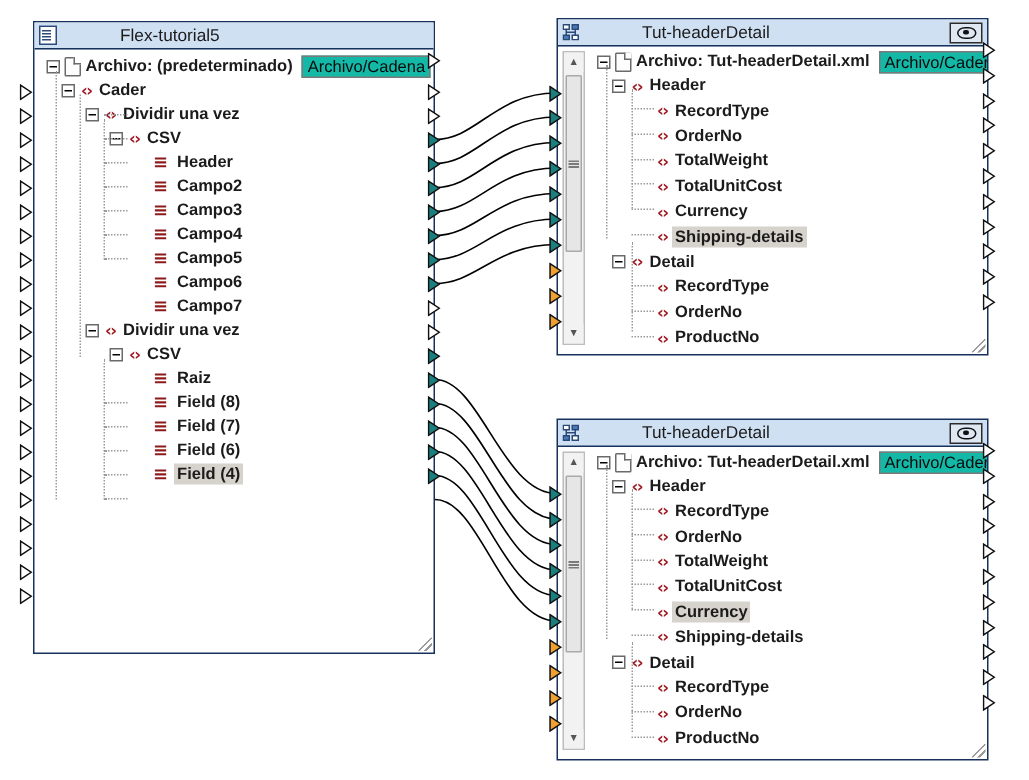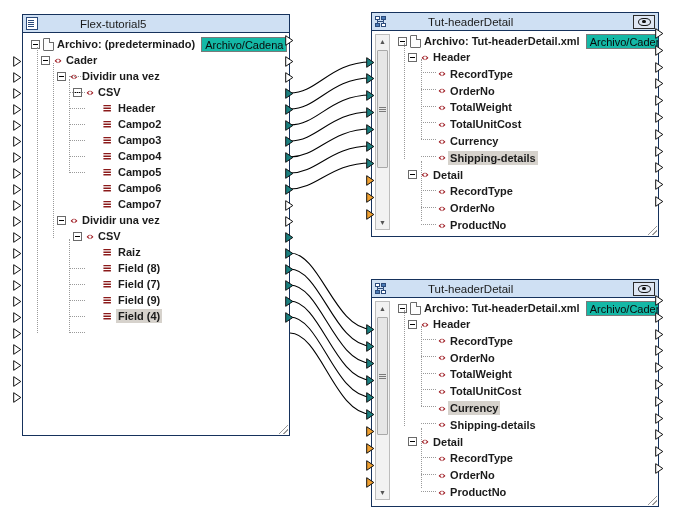--- a/index.html
+++ b/index.html
@@ -199,21 +199,21 @@
             <span class="lbl">Field (8)</span>
           </div>
           <div class="row" style="top: 243px; left: 66px;">
             <span style="display: inline-block; width: 11px; flex: 0 0 auto;"></span>
             <span class="ico-eq" style="color: rgb(139, 26, 26);">≡</span>
             <span class="lbl">Field (7)</span>
           </div>
           <div class="row" style="top: 259px; left: 66px;">
             <span style="display: inline-block; width: 11px; flex: 0 0 auto;"></span>
             <span class="ico-eq" style="color: rgb(139, 26, 26);">≡</span>
-            <span class="lbl">Field (9)</span>
+            <span class="lbl">Field (6)</span>
           </div>
           <div class="row" style="top: 275px; left: 66px;">
             <span style="display: inline-block; width: 11px; flex: 0 0 auto;"></span>
             <span class="ico-eq" style="color: rgb(139, 26, 26);">≡</span>
             <span class="lbl sel" style="background: rgb(214, 210, 204);">Field (4)</span>
           </div>
           <div class="guide-v" style="left: 14px; top: 14px; height: 286px;"></div>
           <div class="guide-v" style="left: 30px; top: 30px; height: 175px;"></div>
           <div class="guide-v" style="left: 46px; top: 46px; height: 94px;"></div>
           <div class="guide-h" style="left: 46px; top: 43px; width: 16px;"></div>

